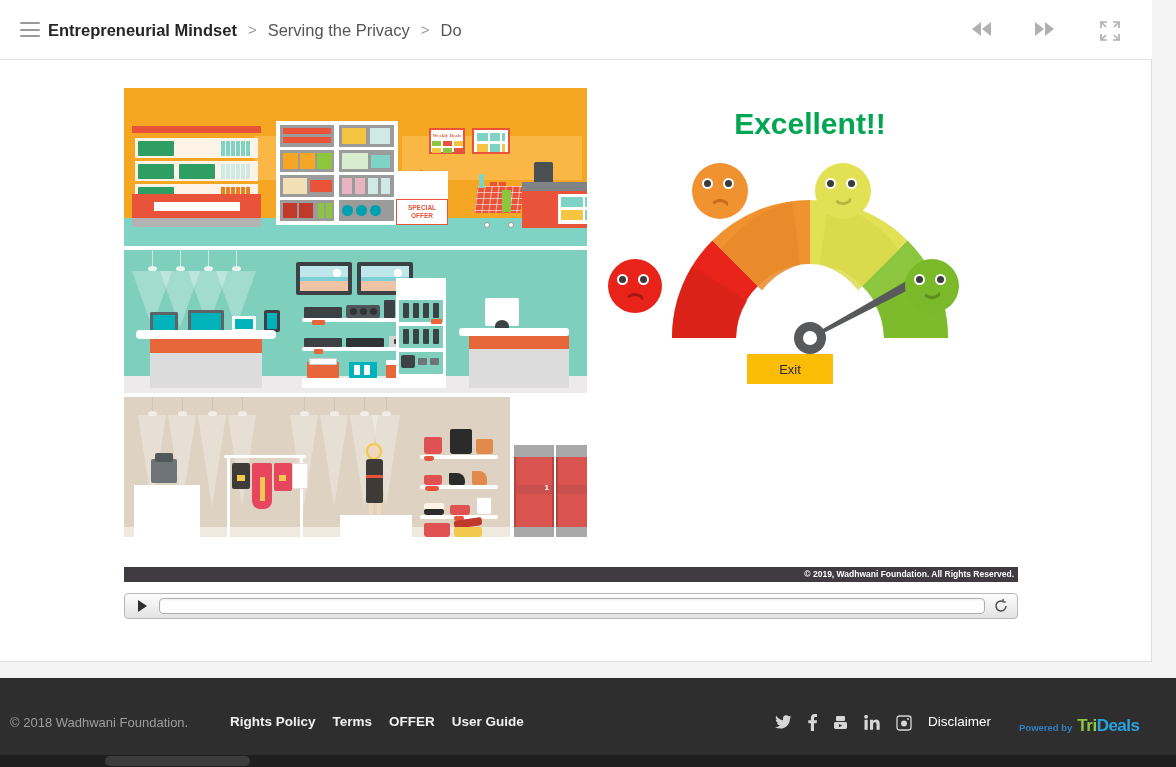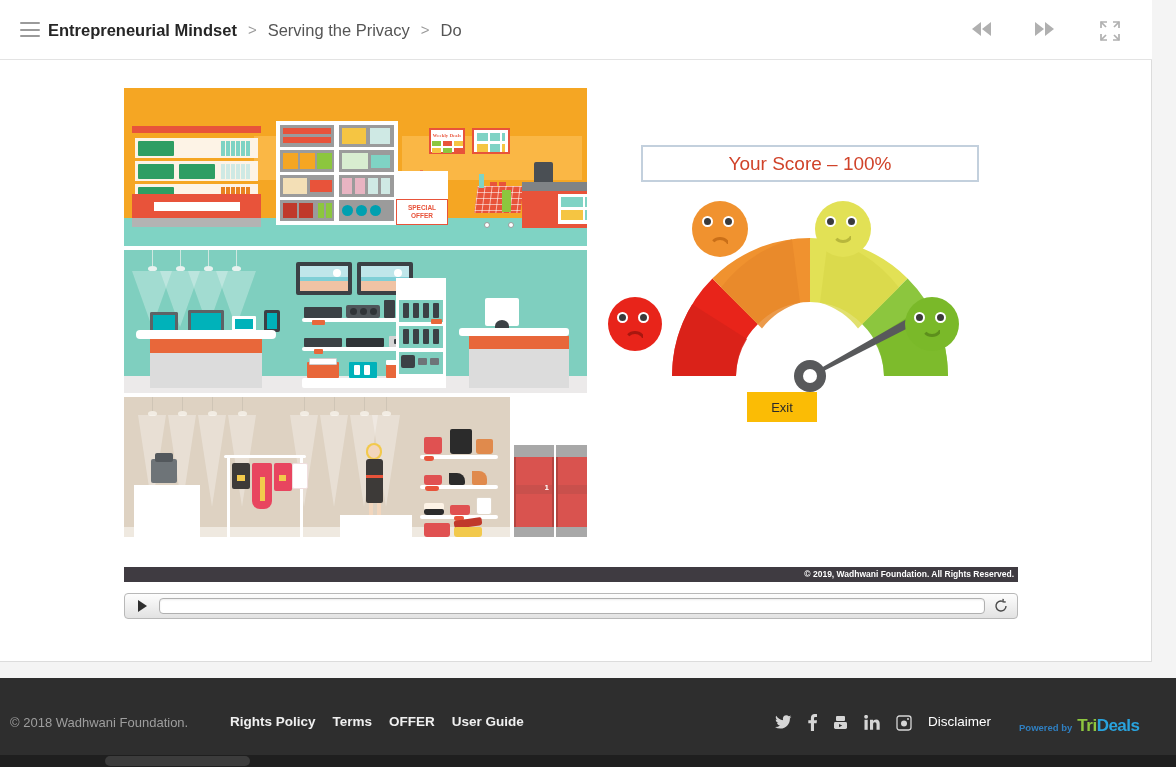--- a/index.html
+++ b/index.html
@@ -176,21 +176,21 @@
   .face .mouth { position: absolute; }
   .face-red { left: 8px; top: 101px; width: 54px; height: 54px; background: #e8241a; }
   .face-orange { left: 92px; top: 5px; width: 56px; height: 56px; background: #f0922f; }
   .face-yellow { left: 215px; top: 5px; width: 56px; height: 56px; background: #e2e155; }
   .face-green { left: 305px; top: 101px; width: 54px; height: 54px; background: #7ab929; }
   .mouth-sad { width: 22px; height: 11px; border: 3px solid; border-radius: 50%/100% 100% 0 0;
     border-bottom-color: transparent; border-left-color: transparent; border-right-color: transparent; }
   .mouth-happy { width: 22px; height: 11px; border: 3px solid; border-radius: 50%/0 0 100% 100%;
     border-top-color: transparent; border-left-color: transparent; border-right-color: transparent; }
   .exit-btn {
-    position: absolute; left: 147px; top: 196px; width: 70px; height: 30px;
+    position: absolute; left: 147px; top: 196px; width: 86px; height: 30px;
     background: #fbbc05; border: none; cursor: pointer;
     font-family: "Liberation Sans", sans-serif; font-size: 13px; color: #2b2b2b;
   }
 
   
   .slide-footer {
     position: absolute; left: 124px; top: 567px; width: 894px; height: 15px;
     background: #3f3b41;
   }
   .slide-footer-t {
@@ -614,24 +614,22 @@
         <div class="c-fit" style="left:432px;">
           <div class="c-fit-top"></div>
             <div class="c-fit-band"></div>
             <div class="c-fit-bot"></div>
           <div class="c-fit-n">1</div>
         </div>
       </div>
     </div>
 
     <div class="results">
-
-      <div class="scorebox">
-        <span class="scorebox-t">Your Score – 100%</span>
-      </div>
+      <div class="headline">Excellent!!</div>
+
 
       <div class="gauge-wrap">
         <svg class="gauge-svg" width="400" height="200" viewBox="0 0 400 200">
 
           <path d="M 62 180 A 138 138 0 0 1 102.4 82.4 L 148 128 A 74 74 0 0 0 126 180 Z" fill="#e8241a"></path>
           <path d="M 102.4 82.4 A 138 138 0 0 1 200 42 L 200 106 A 74 74 0 0 0 148 128 Z" fill="#f0922f"></path>
           <path d="M 200 42 A 138 138 0 0 1 297.6 82.4 L 252 128 A 74 74 0 0 0 200 106 Z" fill="#e2e155"></path>
           <path d="M 297.6 82.4 A 138 138 0 0 1 338 180 L 274 180 A 74 74 0 0 0 252 128 Z" fill="#8cc63e"></path>
 
           <path d="M 62 180 A 138 138 0 0 1 82.2 108.2 L 137 143 A 74 74 0 0 0 126 180 Z" fill="#d7221a" opacity=".85"></path>

